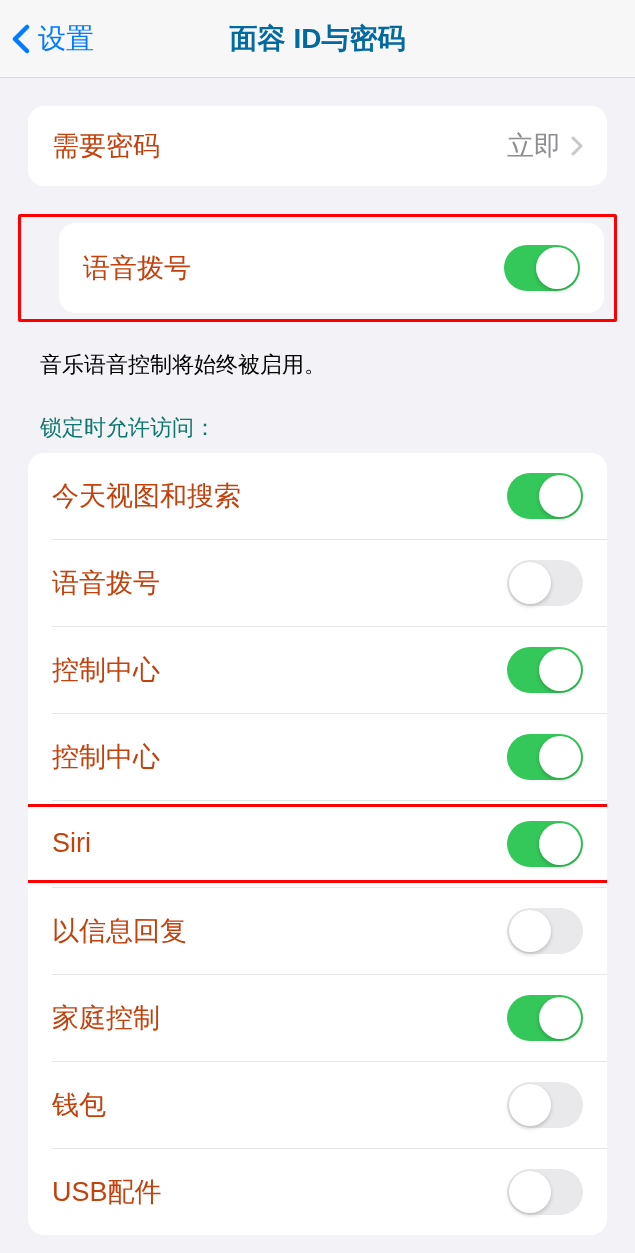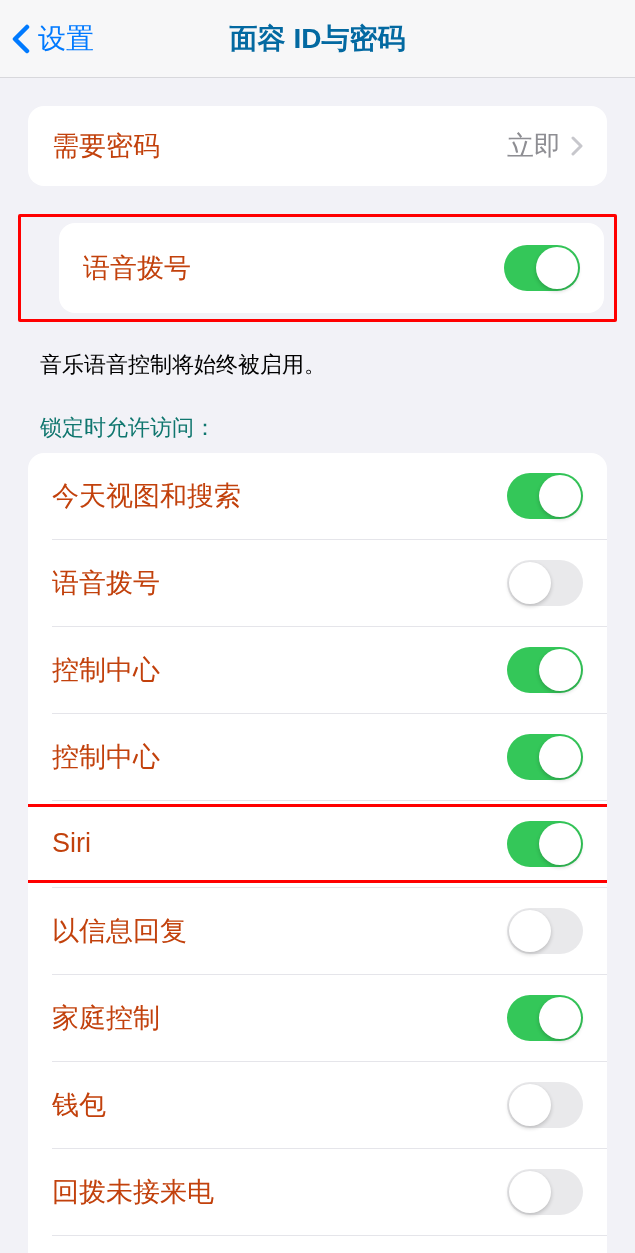--- a/index.html
+++ b/index.html
@@ -272,28 +272,20 @@
       <div class="list-row">
         <div class="divider-wrap">
           <span class="row-label">钱包</span>
           <div class="toggle off">
             <div class="knob"></div>
           </div>
         </div>
       </div>
       <div class="list-row">
         <div class="divider-wrap">
-          <span class="row-label">回拨未接来电</span>
-          <div class="toggle off">
-            <div class="knob"></div>
-          </div>
-        </div>
-      </div>
-      <div class="list-row">
-        <div class="divider-wrap">
           <span class="row-label">USB配件</span>
           <div class="toggle off">
             <div class="knob"></div>
           </div>
         </div>
       </div>
     </div>
 
 </div>
 

